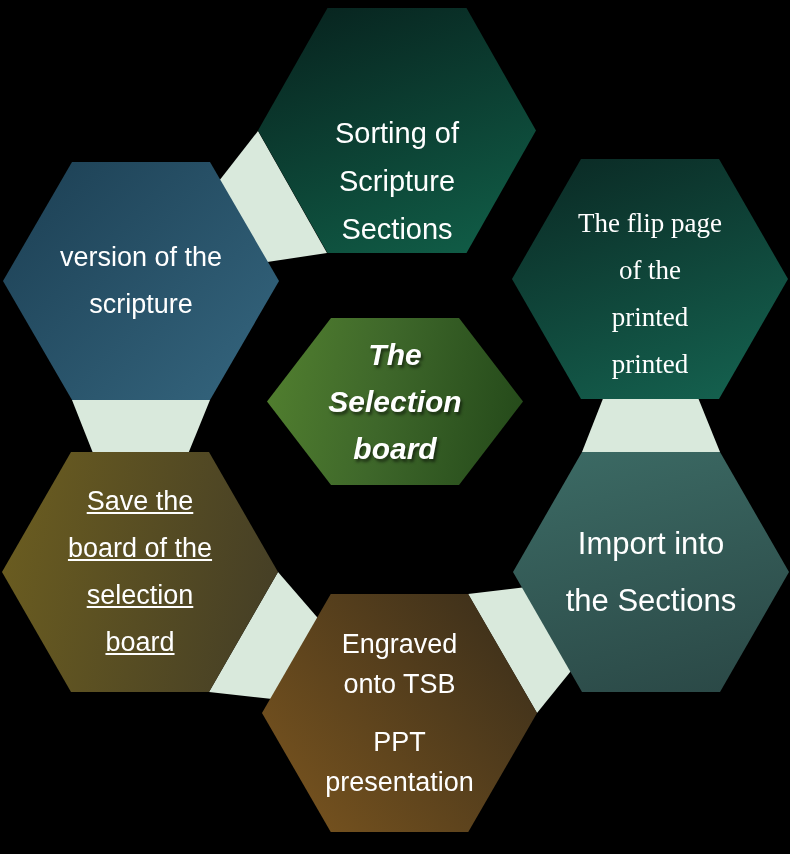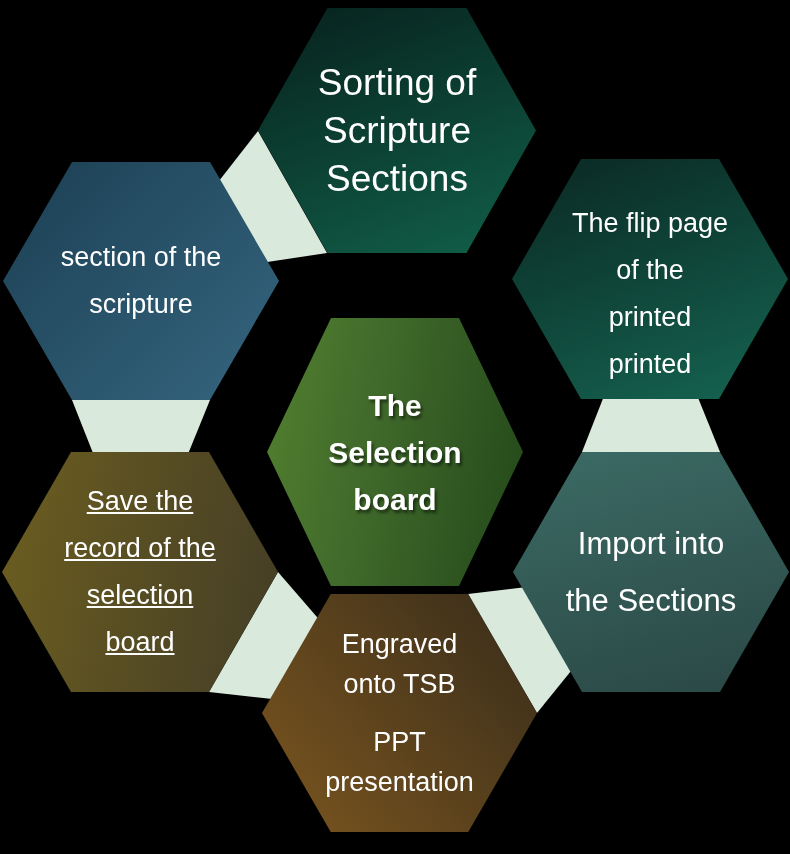--- a/index.html
+++ b/index.html
@@ -26,55 +26,56 @@
     justify-content: center;
     text-align: center;
     color: #ffffff;
   }
   .label { width: 100%; }
   .ln { display: block; }
 
   .hex-top {
     left: 258px; top: 8px; width: 278px; height: 245px;
     background: linear-gradient(160deg, #07211d 0%, #116049 100%);
-    font-size: 37px; line-height: 48px;
+    font-size: 29px; line-height: 48px; align-items: flex-end;
   }
   .hex-top-left {
     left: 3px; top: 162px; width: 276px; height: 238px;
     background: linear-gradient(135deg, #1c3f53 0%, #35667f 100%);
     font-size: 27px; line-height: 47px;
   }
   .hex-top-right {
     left: 512px; top: 159px; width: 276px; height: 240px;
     background: linear-gradient(160deg, #0a2823 0%, #156451 100%);
     font-size: 27px; line-height: 47px;
   }
-  .hex-top-right .label { padding-top: 30px; }
+  .hex-top-right .label { padding-top: 30px; font-family: Liberation Serif, serif; }
   .hex-bottom-left {
     left: 2px; top: 452px; width: 276px; height: 240px;
     background: linear-gradient(100deg, #6a5c20 5%, #433d26 100%);
     font-size: 27px; line-height: 47px; text-decoration: underline;
   }
   .hex-bottom-right {
     left: 513px; top: 452px; width: 276px; height: 240px;
     background: linear-gradient(165deg, #3c6b65 0%, #2a4745 100%);
     font-size: 31px; line-height: 57px;
   }
   .hex-bottom {
     left: 262px; top: 594px; width: 275px; height: 238px;
     background: linear-gradient(50deg, #7c561f 0%, #372c1a 100%);
     font-size: 27px; line-height: 40px;
   }
   .hex-bottom .para2 { margin-top: 18px; }
   .hex-center {
-    left: 267px; top: 318px; width: 256px; height: 268px;
+    left: 267px; top: 318px; width: 256px; height: 167px;
     background: linear-gradient(100deg, #52802f 0%, #3e672a 45%, #234819 100%);
     font-size: 30px; line-height: 47px;
     font-weight: 700;
     text-shadow: 2px 3px 3px rgba(0,0,0,0.5);
+    font-style: italic;
   }
 </style>
 </head>
 <body>
 
 <div id="canvas">
 
   <svg id="connector-layer" viewBox="0 0 790 854" aria-hidden="true">
     <polygon points="258,131 327,253 141,281" fill="#d9e9dc"></polygon>
     <polygon points="72,400 210,400 140,572" fill="#d9e9dc"></polygon>
@@ -86,38 +87,38 @@
   <div class="hex hex-top">
     <div class="label">
       <span class="ln">Sorting of</span>
       <span class="ln">Scripture</span>
       <span class="ln">Sections</span>
     </div>
   </div>
 
   <div class="hex hex-top-left">
     <div class="label">
-      <span class="ln">section of the</span>
+      <span class="ln">version of the</span>
       <span class="ln">scripture</span>
     </div>
   </div>
 
   <div class="hex hex-top-right">
     <div class="label">
       <span class="ln">The flip page</span>
       <span class="ln">of the</span>
       <span class="ln">printed</span>
       <span class="ln">printed</span>
     </div>
   </div>
 
   <div class="hex hex-bottom-left">
     <div class="label">
       <span class="ln">Save the</span>
-      <span class="ln">record of the</span>
+      <span class="ln">board of the</span>
       <span class="ln">selection</span>
       <span class="ln">board</span>
     </div>
   </div>
 
   <div class="hex hex-bottom-right">
     <div class="label">
       <span class="ln">Import into</span>
       <span class="ln">the Sections</span>
     </div>

